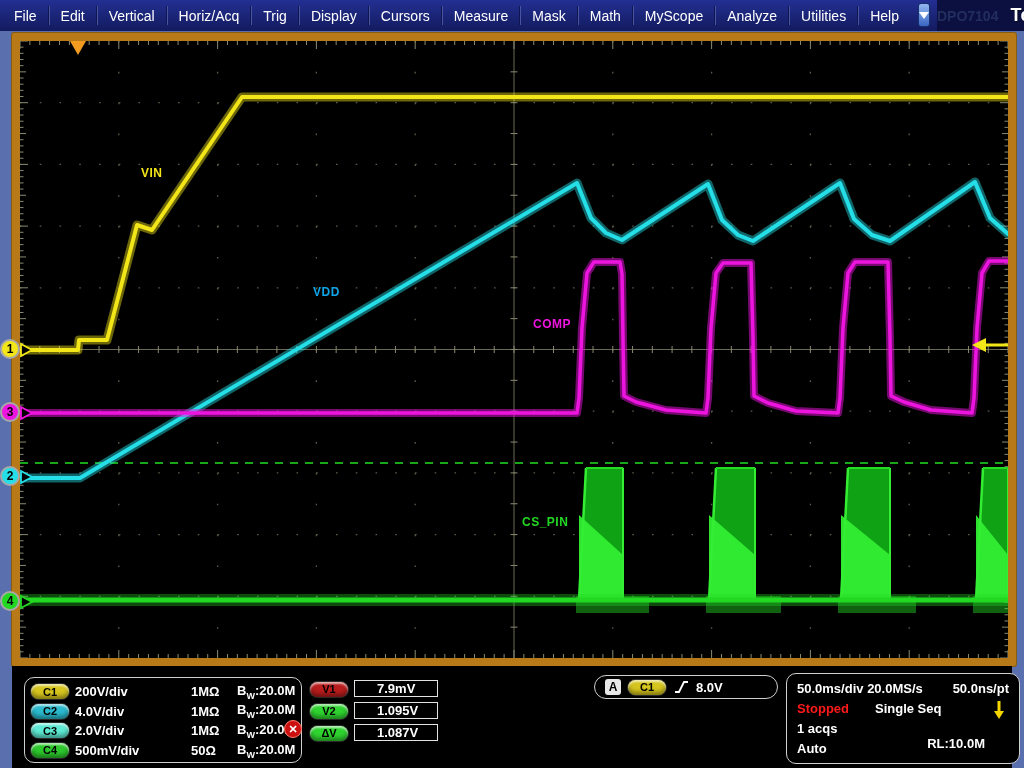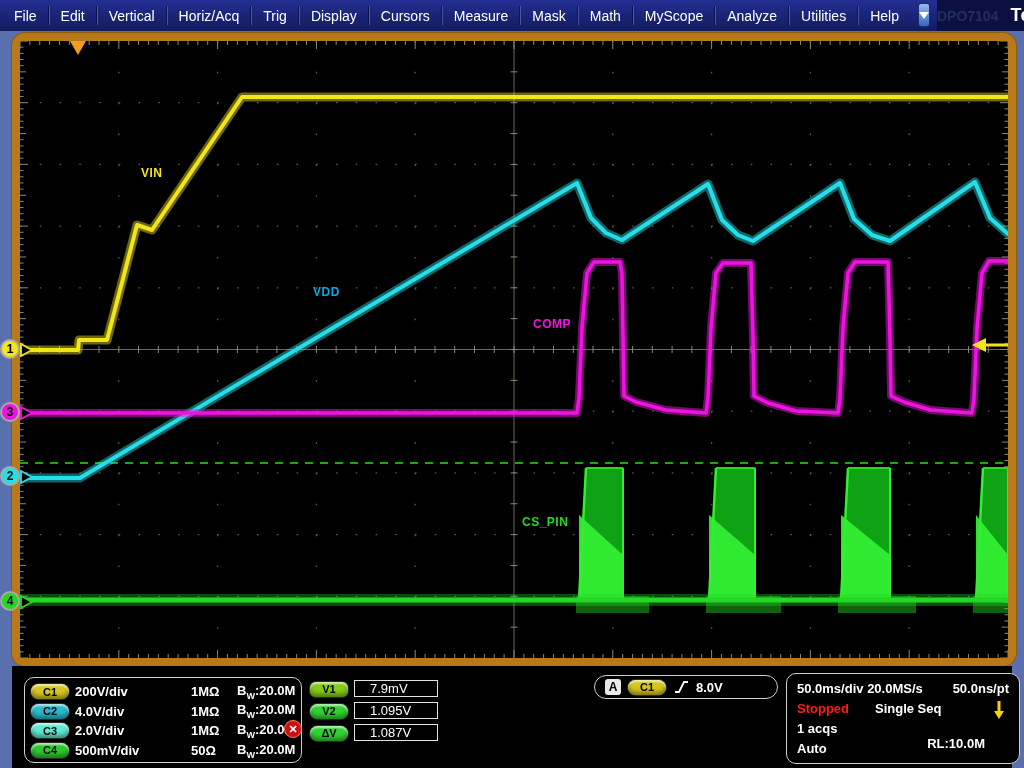--- a/index.html
+++ b/index.html
@@ -26,21 +26,21 @@
     text-shadow:1px 1px 1px #00000088;margin-right:10px;text-align:center;}
   .winbtn{width:33px;height:26px;border-radius:4px;border:1px solid #0d1c4a;display:flex;
     align-items:center;justify-content:center;color:#fff;font-weight:bold;font-size:13px;}
   .btn-min{background:linear-gradient(#86acea,#2c5cc0);margin-right:8px;position:relative;}
 
   
   .winbg{position:absolute;left:0;top:31px;width:1024px;height:737px;background:#5a70ae;}
 
   
   .screen-frame{position:absolute;left:12px;top:33px;width:1004px;height:633px;
-    border:8px solid #b87a18;border-radius:13px;background:#000;
+    border:8px solid #b87a18;border-radius:2px;background:#000;
     box-shadow:inset 0 0 0 1px #7a4d08, 0 0 0 1px #8a5c10;}
   .graticule{position:relative;width:988px;height:617px;background:#000;overflow:hidden;}
   .graticule svg{position:absolute;left:0;top:0;}
   .trace-label{position:absolute;font-size:12px;font-weight:bold;letter-spacing:.5px;}
 
   
   .chmark{position:absolute;left:0;width:20px;height:20px;border-radius:50%;
     border:2px solid #a8a8a8;display:flex;align-items:center;justify-content:center;
     color:#000;font-size:12px;font-weight:bold;z-index:5;}
 
@@ -54,21 +54,21 @@
   .bw sub{font-size:9px;}
   .pill{width:38px;height:15px;border-radius:8px;display:flex;align-items:center;justify-content:center;
     font-size:11px;font-weight:bold;color:#000;
     box-shadow:inset 0 2px 2px rgba(255,255,255,.65), inset 0 -3px 4px rgba(0,0,0,.4), 0 0 0 1px #2a2a2a;}
   .redx{position:absolute;left:272px;top:54px;width:18px;height:18px;border-radius:50%;
     background:#cc1010;border:1px solid #ff7a6a;color:#fff;font-size:11px;font-weight:bold;
     display:flex;align-items:center;justify-content:center;z-index:3;}
   .cursor-box{position:absolute;left:298px;top:12px;}
   .vrow{display:flex;align-items:center;gap:6px;height:22px;}
   .vcell{width:84px;height:17px;border:1.5px solid #e3e3e3;background:#000;color:#fff;
-    font-size:13px;font-weight:normal;display:flex;align-items:center;padding-left:15px;margin-top:-1.5px;}
+    font-size:13px;font-weight:bold;display:flex;align-items:center;padding-left:22px;margin-top:-1.5px;}
   .trig-box{left:582px;top:9px;width:184px;height:24px;border-radius:12px;
     display:flex;align-items:center;gap:7px;padding:0 10px;}
   .abox{width:16px;height:16px;background:#e8e8e8;border-radius:3px;color:#000;
     font-size:12px;font-weight:bold;display:flex;align-items:center;justify-content:center;}
   .trig-box .lvl{color:#fff;font-size:13px;font-weight:bold;}
   .horiz-box{left:774px;top:7px;width:234px;height:91px;padding:4px 10px;color:#fff;
     font-size:13px;font-weight:bold;}
   .hrow{display:flex;align-items:center;height:20px;white-space:nowrap;}
   .hrow .sp{flex:1;}
   .status-stopped{color:#ff1a1a;}
@@ -685,21 +685,21 @@
       <span class="pill" id="pill-c4" style="background: rgb(44, 200, 44);">C4</span>
       <span class="txt">500mV/div</span>
       <span class="txt">50Ω</span>
       <span class="txt bw"><span>B</span><sub>W</sub><span>:20.0M</span></span>
     </div>
   </div>
   <div class="redx">✕</div>
 
   <div class="cursor-box">
     <div class="vrow">
-      <span class="pill" id="pill-v1" style="background: #84cc16; border-radius: 6px;">V1</span>
+      <span class="pill" id="pill-v1" style="background: #b91c1c;">V1</span>
       <span class="vcell">7.9mV</span>
     </div>
     <div class="vrow">
       <span class="pill" id="pill-v2" style="background: rgb(47, 211, 47);">V2</span>
       <span class="vcell">1.095V</span>
     </div>
     <div class="vrow">
       <span class="pill" id="pill-dv" style="background: rgb(47, 211, 47); text-align: right;">ΔV</span>
       <span class="vcell">1.087V</span>
     </div>

